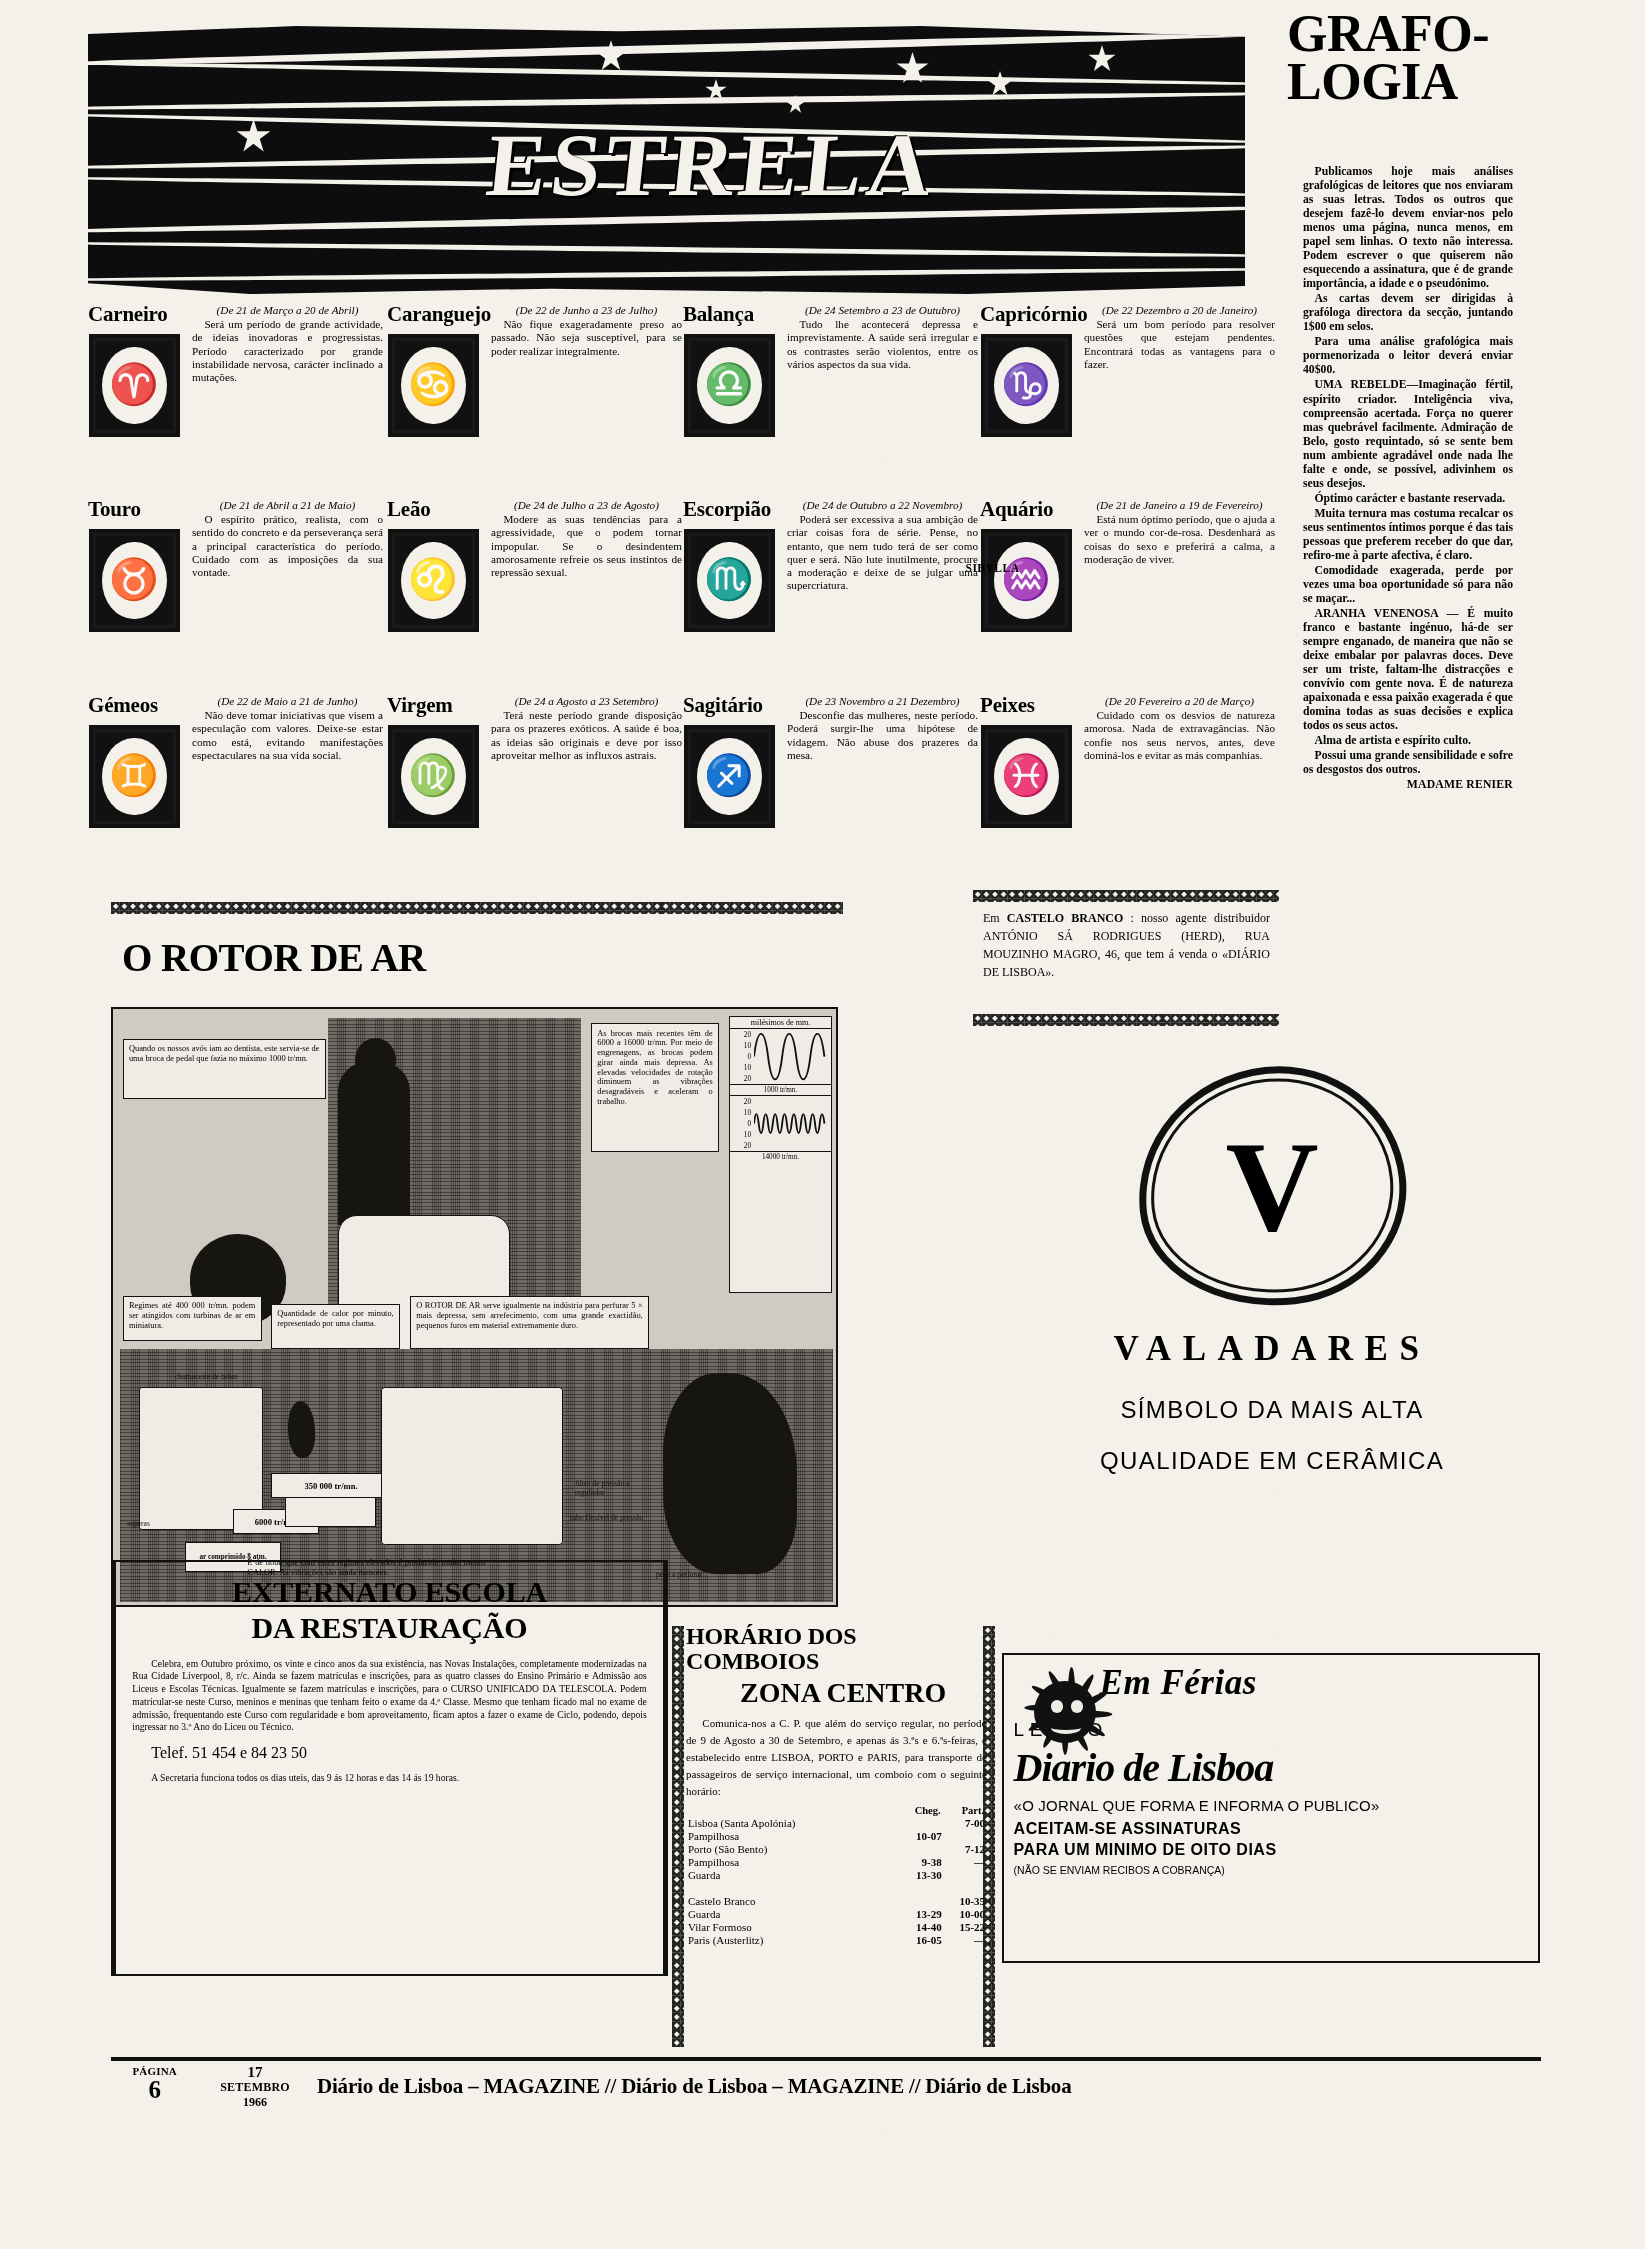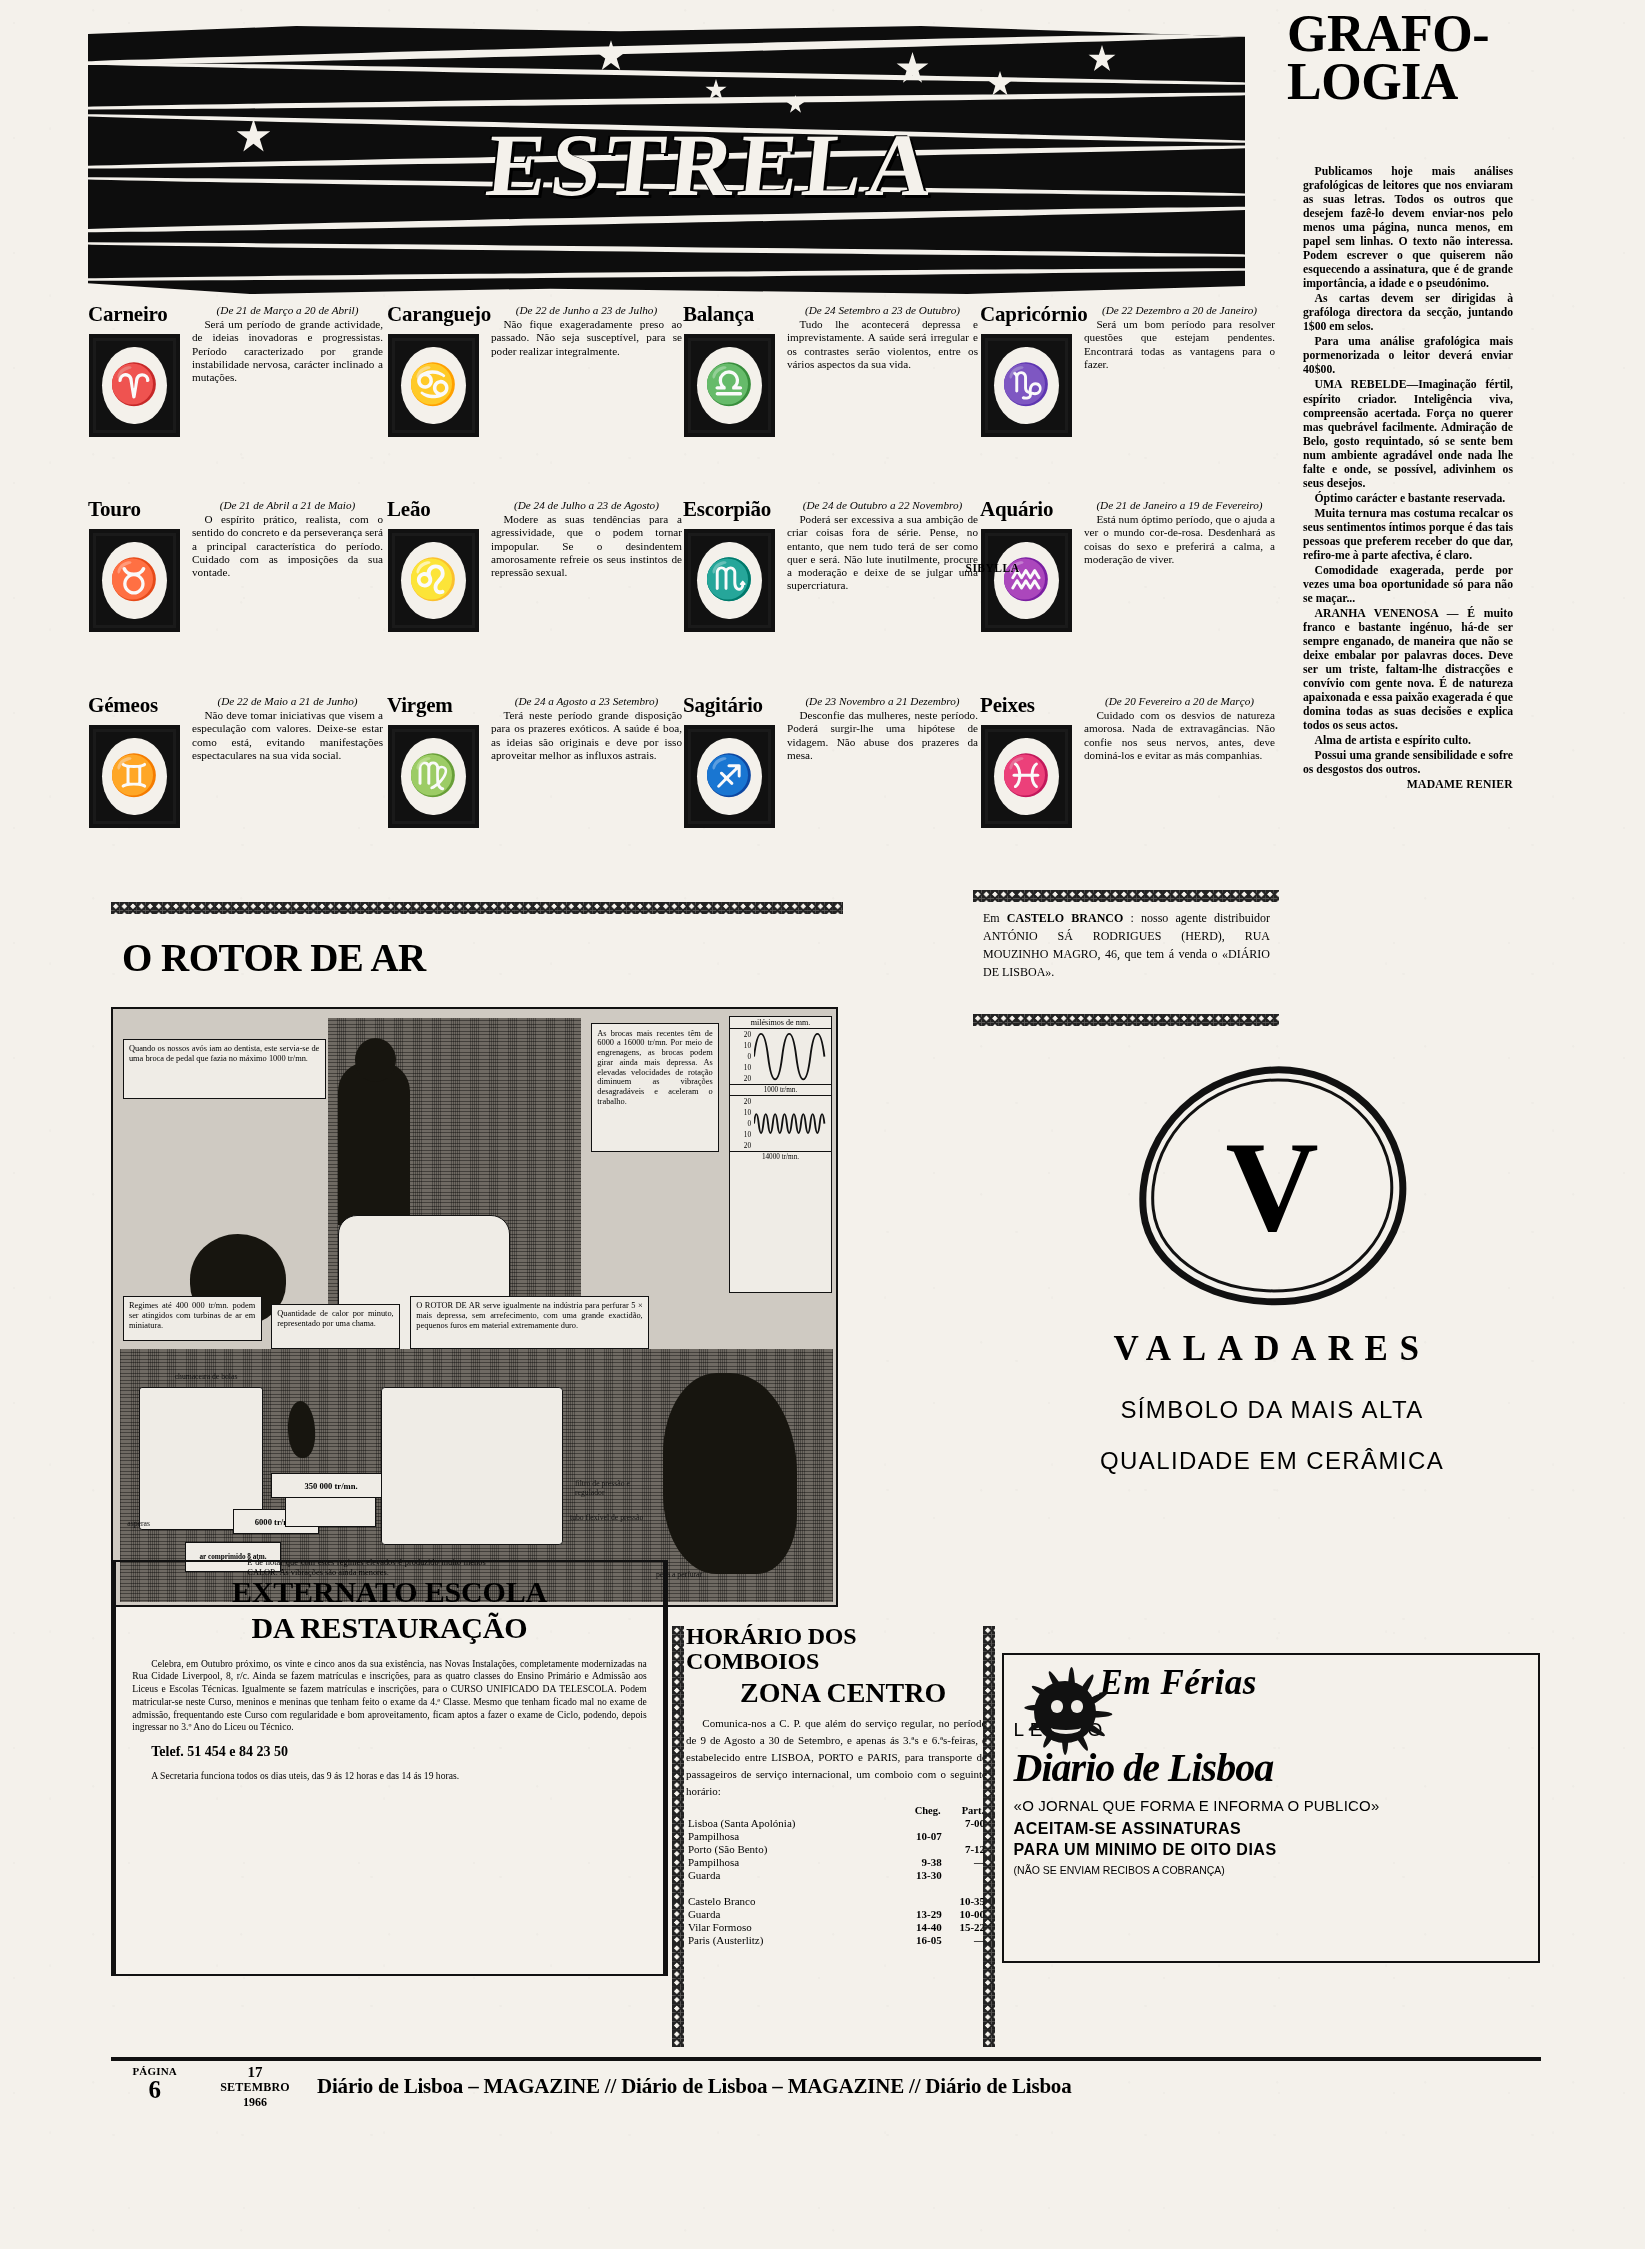--- a/index.html
+++ b/index.html
@@ -118,21 +118,21 @@
   .val-name{font-size:35px;font-weight:700;letter-spacing:11.5px;margin-top:23px;}
   .val-l1{font-size:24px;letter-spacing:1.4px;margin-top:27px;font-family:"Liberation Sans",sans-serif;}
   .val-l2{font-size:24px;letter-spacing:1.4px;margin-top:23px;font-family:"Liberation Sans",sans-serif;}
 
   
   .ext{position:absolute;left:111px;top:1560px;width:557px;height:416px;
     border-left:5.3px solid #111;border-right:5.3px solid #111;
     border-top:2.4px solid #111;border-bottom:2.4px solid #111;padding:12.4px 16.3px;}
   .ext h1{margin:0;text-align:center;font-size:30px;font-weight:700;line-height:1.18;letter-spacing:-0.2px;}
   .ext .body{margin-top:12.4px;font-size:9.6px;line-height:1.33;text-align:justify;text-indent:19px;}
-  .ext .tel{margin-top:9.6px;font-size:14px;font-weight:700;padding-left:19px;}
+  .ext .tel{margin-top:9.6px;font-size:16px;font-weight:400;padding-left:19px;}
   .ext .sec{margin-top:10.5px;font-size:9.6px;line-height:1.33;text-align:justify;text-indent:19px;}
 
   
   .hor{position:absolute;left:686px;top:1624px;width:301px;}
   .hor h1{margin:0;font-size:24px;font-weight:700;line-height:1.05;letter-spacing:-0.2px;}
   .hor h2{margin:3.8px 0 0 0;font-size:28px;font-weight:700;line-height:1.05;text-align:center;padding-left:13.4px;}
   .hor .intro{margin-top:7.7px;font-size:11px;line-height:1.55;text-align:justify;text-indent:16.3px;}
   .hor table{margin-top:4.8px;width:100%;border-collapse:collapse;font-size:11px;}
   .hor th{font-weight:700;font-size:10.5px;text-align:right;padding:0 2.9px;}
   .hor td{padding:0.5px 1.9px;vertical-align:bottom;white-space:nowrap;}

